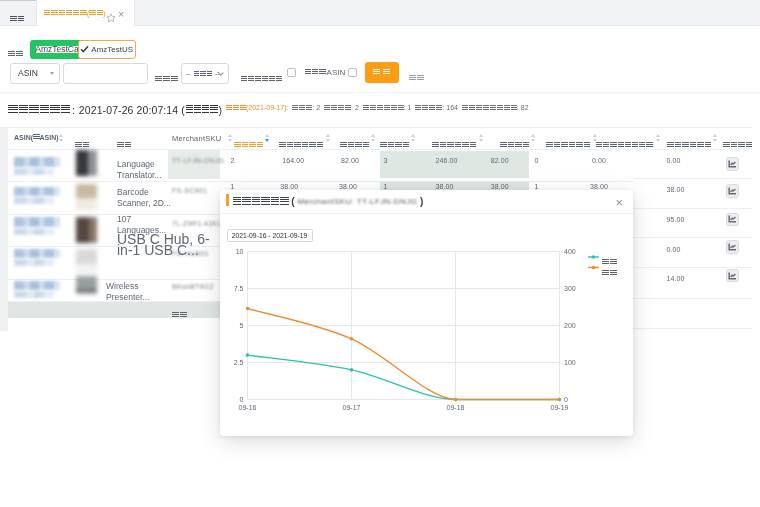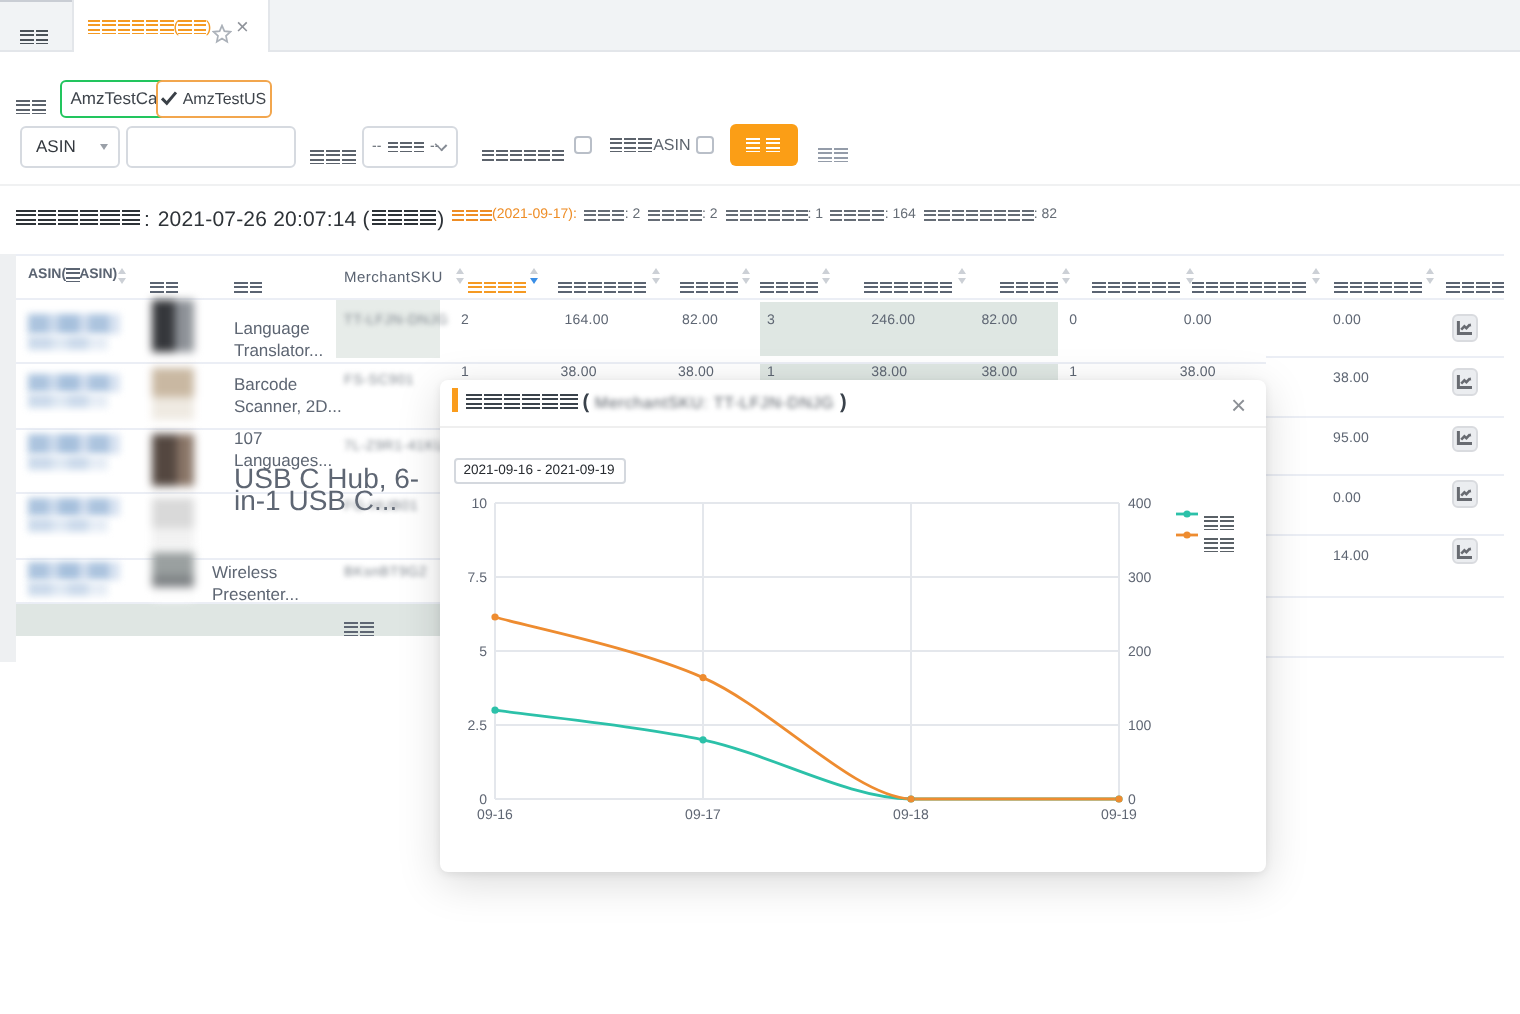--- a/index.html
+++ b/index.html
@@ -35,21 +35,21 @@
     </div>
     <div style="position:absolute;left:105.5px;top:8.5px"><svg width="10" height="10" viewBox="0 0 10 10">
         <path d="M5 0.8 L6.2 3.6 L9.2 3.9 L7 5.9 L7.6 8.9 L5 7.3 L2.4 8.9 L3 5.9 L0.8 3.9 L3.8 3.6 Z" fill="none" stroke="#abb1b9" stroke-width="0.85"></path>
       </svg></div>
     <div class="t" style="left:118px;top:7.5px;font-size:11px;color:#8f939a">×</div>
     <div style="position:absolute;left:37px;top:25px;width:97px;height:2px;background:#fff"></div>
 <div style="position:absolute;left:8px;top:45px"><span class="k" style="--w:7px;--h:7px;color:#5c636c;">
         <i></i>
         <i></i>
       </span></div>
-    <div style="position:absolute;left:29.5px;top:40px;width:55px;height:18.5px;border:1px solid #22c55e;border-radius:3px;background:#fff;display:flex;align-items:center;justify-content:center;font-size:8.5px;color:#3e444b">AmzTestCa</div>
+    <div style="position:absolute;left:29.5px;top:40px;width:55px;height:18.5px;border:6px solid #22c55e;border-radius:3px;background:#fff;display:flex;align-items:center;justify-content:center;font-size:8.5px;color:#3e444b">AmzTestCa</div>
     <div style="position:absolute;left:78px;top:39.5px;width:57.5px;height:19.5px;border:1px solid #f2a64e;border-radius:3px;background:#fff;display:flex;align-items:center;justify-content:center;gap:2px;font-size:8px;color:#3e444b"><svg style="flex:none" width="9" height="8" viewBox="0 0 9 8">
         <path d="M1 4.2 L3.4 6.6 L8 1.2" fill="none" stroke="#3a4047" stroke-width="1.5"></path>
       </svg>AmzTestUS</div>
 <div style="position:absolute;left:10px;top:62.5px;width:50px;height:21.5px;border:1px solid #d6dae0;border-radius:3px;background:#fff"></div>
     <div class="t" style="left:18px;top:68px;font-size:8.5px;color:#33383e">ASIN</div>
     <div style="position:absolute;left:50px;top:71.5px;width:0;height:0;border-left:2.5px solid transparent;border-right:2.5px solid transparent;border-top:3.5px solid #9aa0a8"></div>
     <div style="position:absolute;left:62.5px;top:62.5px;width:85.5px;height:21.5px;border:1px solid #d6dae0;border-radius:3px;background:#fff"></div>
     <div style="position:absolute;left:155px;top:69.5px"><span class="k" style="--w:7px;--h:7px;color:#5c636c;">
         <i></i>
         <i></i>

